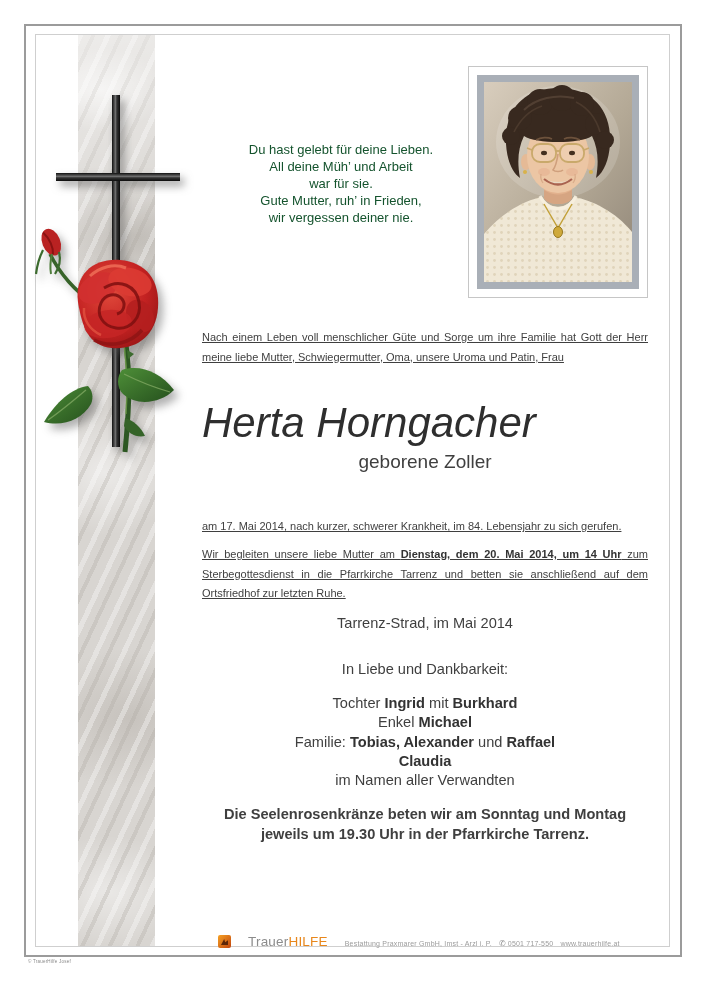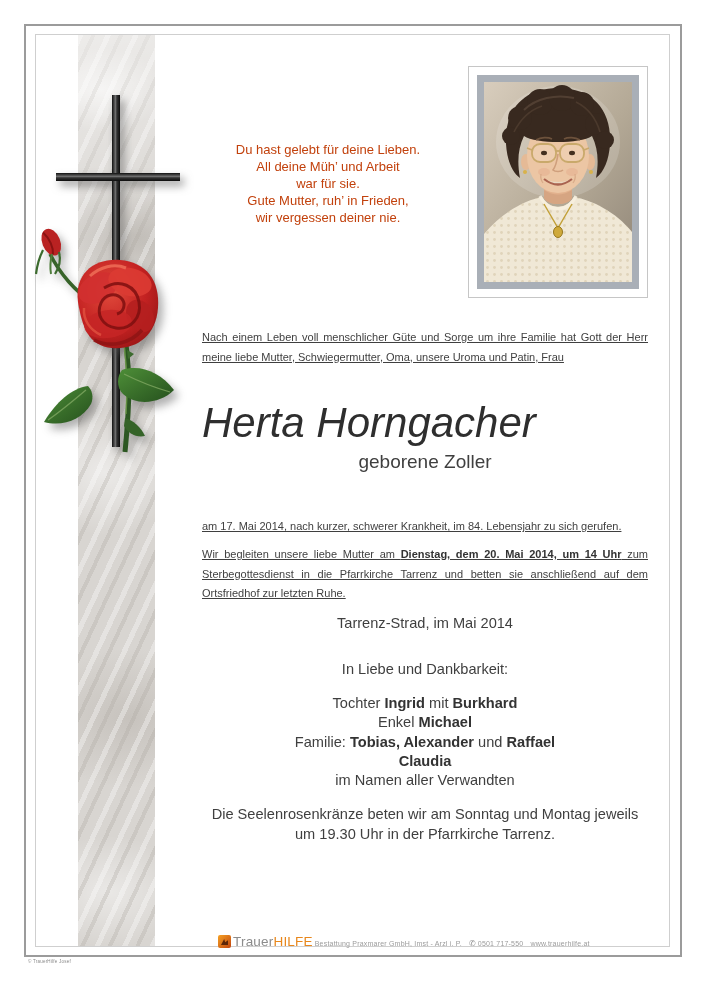--- a/index.html
+++ b/index.html
@@ -30,37 +30,37 @@
   .cross-h { position:absolute; left:56px; top:173px; width:124px; height:8px; background:linear-gradient(180deg,#101010,#707070 45%,#333 60%,#0c0c0c); }
 
   .rose { position:absolute; left:28px; top:222px; width:150px; height:232px; filter:drop-shadow(5px 6px 4px rgba(85,85,85,.45)); }
 
   
   .photo { position:absolute; left:468px; top:66px; width:180px; height:232px; background:#fff; border:1px solid #c6c6c6; padding:8px; }
   .photo-mat { width:100%; height:100%; border:7px solid #a9afb7; background:#b2a998; }
   .photo-mat svg { display:block; width:100%; height:100%; }
 
   
-  .poem { position:absolute; left:203px; top:141px; width:250px; text-align:center; font-size:13px; line-height:17px; color:#c2410c; }
+  .poem { position:absolute; left:216px; top:141px; width:250px; text-align:center; font-size:13px; line-height:17px; color:#14532d; }
   .col { position:absolute; left:202px; width:446px; }
   .justify { text-align:justify; font-size:11px; line-height:19.6px;text-decoration:underline; }
   .center { text-align:center; font-size:14.6px; line-height:19px; }
   .intro { top:328px; }
   .deceased-name { position:absolute; left:202px; top:400px; width:446px; text-align:left; font-style:italic; font-size:42px; line-height:46px; color:#2e2e2e; font-weight:400; }
   .maiden { top:452px; font-size:19px; }
   .death { top:485px;margin-top:32px; }
   .funeral { top:545px; }
   .funeral b, .family b { font-weight:bold; color:#333; }
   .place-date { top:614px; }
   .gratitude { top:660px; }
   .family { top:694px; line-height:19.3px; }
-  .rosary { top:805px; line-height:19.5px; }
-
-  
-  .footer { position:absolute; left:218px; top:934px; display:flex; align-items:center; gap:2px; }
+  .rosary { top:805px; line-height:19.5px;font-weight:bold; }
+
+  
+  .footer { position:absolute; left:218px; top:934px; display:flex; align-items:center; gap:17px; }
   .logo-box { width:13px; height:13px; border-radius:2px; background:linear-gradient(135deg,#f6a224,#c1440e); position:relative; flex:0 0 auto; }
   .logo-box::after { content:""; position:absolute; left:3px; top:4px; width:7px; height:6px; background:#5d2608; clip-path:polygon(0 100%, 45% 0, 60% 55%, 100% 20%, 100% 100%); }
   .brand { font-size:13.5px; letter-spacing:.2px; }
   .brand .b1 { color:#8c8c8c; }
   .brand .b2 { color:#e8871c; }
   .footer-small { font-size:7px; color:#9b9b9b; letter-spacing:.2px; display:flex; align-items:center; gap:7px; padding-top:3px; }
   .phone-wrap { display:flex; align-items:center; gap:2px; }
   .phone-glyph { font-size:8px; color:#8f8f8f; }
 
   .copyright { position:absolute; left:28px; top:959px; font-size:6px; transform:scale(.75); transform-origin:left top; color:#8a8a8a; letter-spacing:.3px; white-space:nowrap; }

